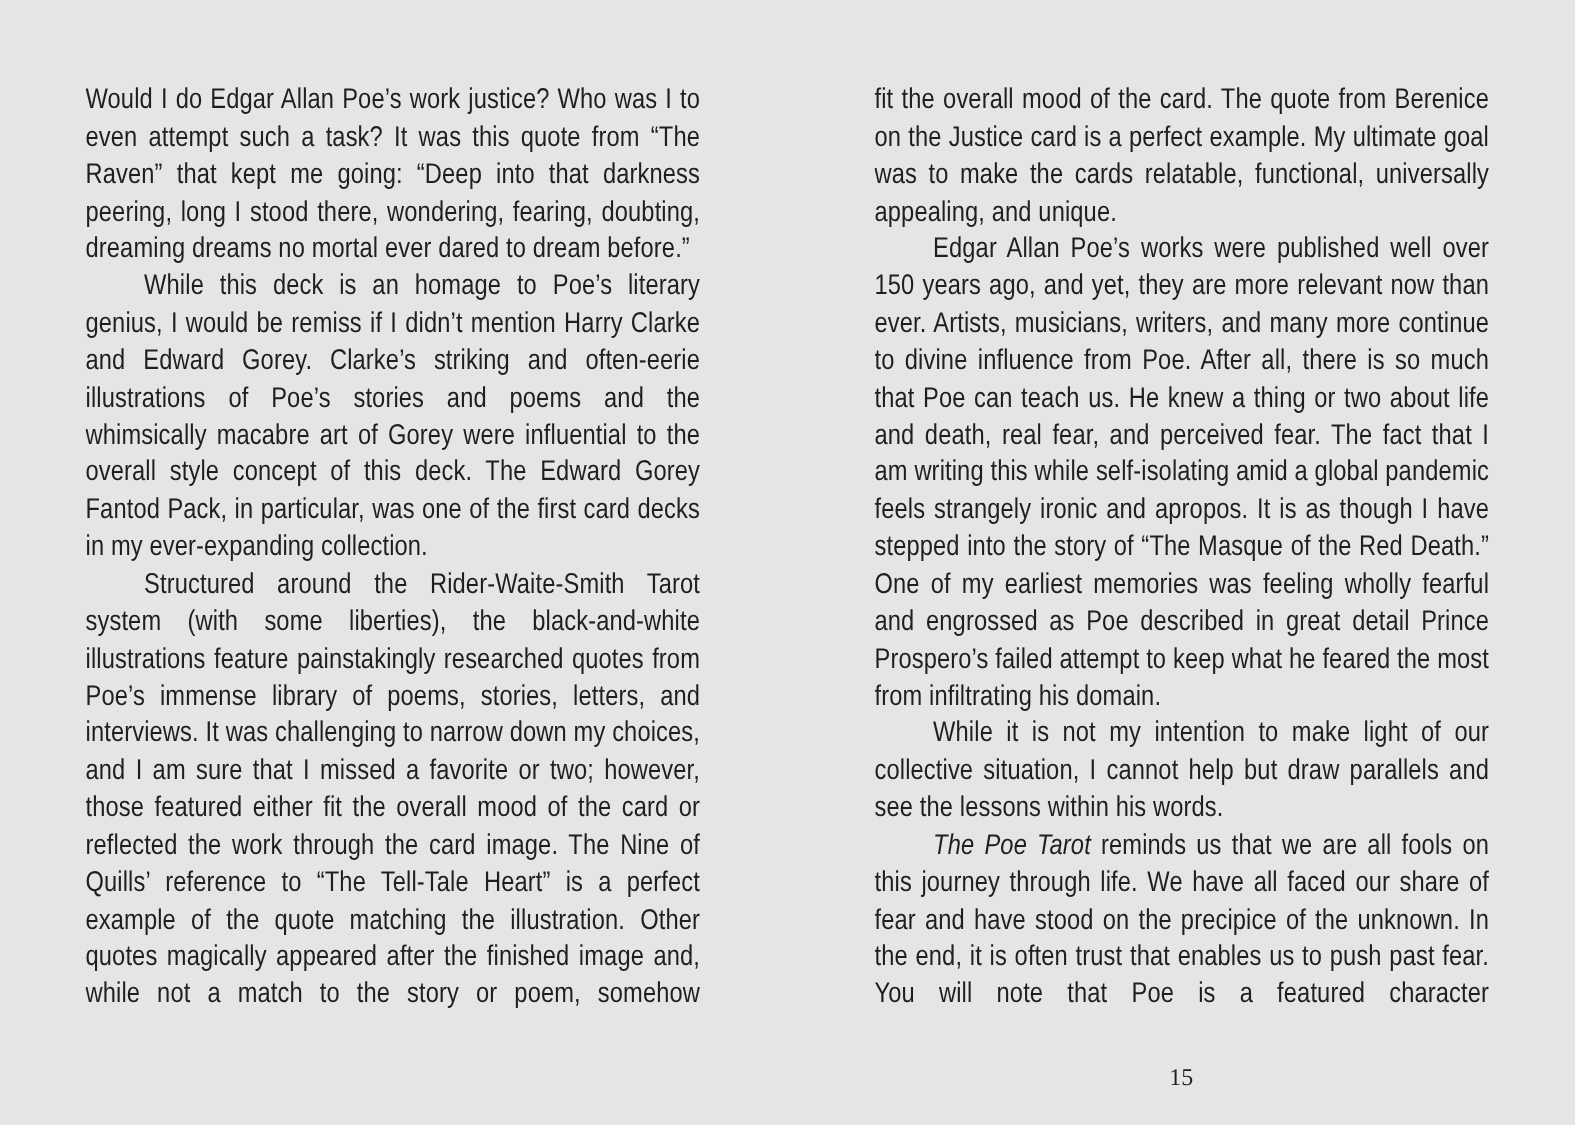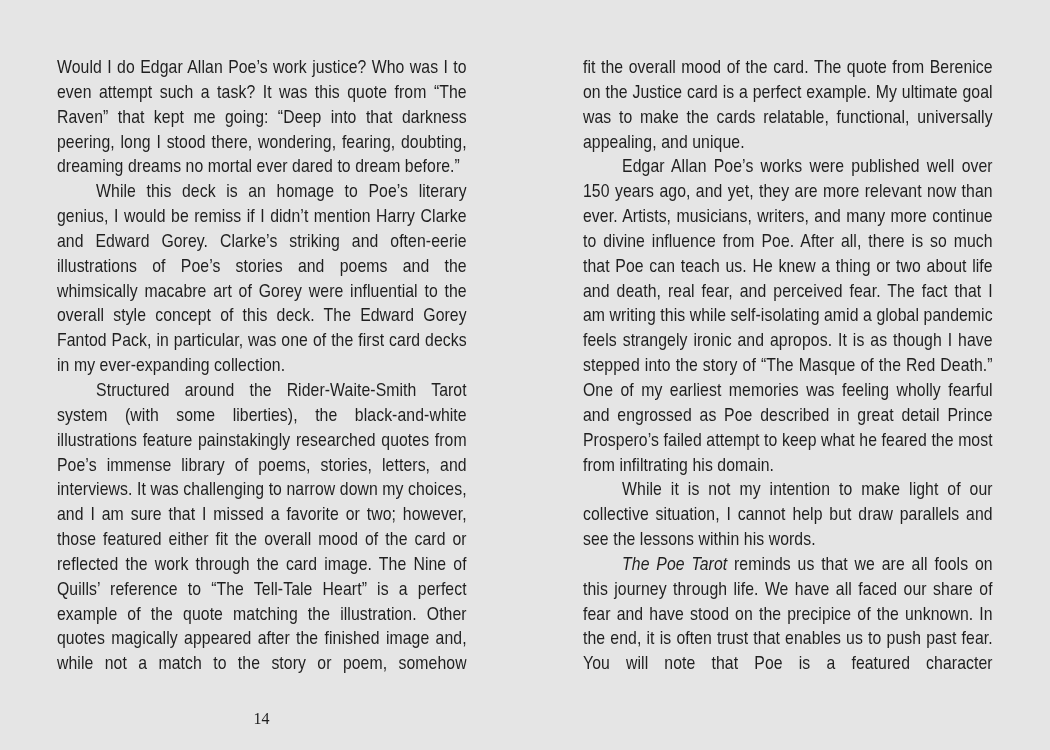--- a/index.html
+++ b/index.html
@@ -53,22 +53,22 @@
 </head>
 <body>
 
 <div class="spread">
 
   <div class="text-column left">
     <p class="para no-indent">Would I do Edgar Allan Poe’s work justice? Who was I to even attempt such a task? It was this quote from “The Raven” that kept me going: “Deep into that darkness peering, long I stood there, wondering, fearing, doubting, dreaming dreams no mortal ever dared to dream before.”</p>
     <p class="para">While this deck is an homage to Poe’s literary genius, I would be remiss if I didn’t mention Harry Clarke and Edward Gorey. Clarke’s striking and often-eerie illustrations of Poe’s stories and poems and the whimsically macabre art of Gorey were influential to the overall style concept of this deck. The Edward Gorey Fantod Pack, in particular, was one of the first card decks in my ever-expanding collection.</p>
     <p class="para continues">Structured around the Rider-Waite-Smith Tarot system (with some liberties), the black-and-white illustrations feature painstakingly researched quotes from Poe’s immense library of poems, stories, letters, and interviews. It was challenging to narrow down my choices, and I am sure that I missed a favorite or two; however, those featured either fit the overall mood of the card or reflected the work through the card image. The Nine of Quills’ reference to “The Tell-Tale Heart” is a perfect example of the quote matching the illustration. Other quotes magically appeared after the finished image and, while not a match to the story or poem, somehow</p>
   </div>
-  <div class="folio left">14</div>
 
   <div class="text-column right">
     <p class="para no-indent">fit the overall mood of the card. The quote from Berenice on the Justice card is a perfect example. My ultimate goal was to make the cards relatable, functional, universally appealing, and unique.</p>
     <p class="para">Edgar Allan Poe’s works were published well over 150 years ago, and yet, they are more relevant now than ever. Artists, musicians, writers, and many more continue to divine influence from Poe. After all, there is so much that Poe can teach us. He knew a thing or two about life and death, real fear, and perceived fear. The fact that I am writing this while self-isolating amid a global pandemic feels strangely ironic and apropos. It is as though I have stepped into the story of “The Masque of the Red Death.” One of my earliest memories was feeling wholly fearful and engrossed as Poe described in great detail Prince Prospero’s failed attempt to keep what he feared the most from infiltrating his domain.</p>
     <p class="para">While it is not my intention to make light of our collective situation, I cannot help but draw parallels and see the lessons within his words.</p>
     <p class="para continues"><span class="italic">The Poe Tarot</span><span> reminds us that we are all fools on this journey through life. We have all faced our share of fear and have stood on the precipice of the unknown. In the end, it is often trust that enables us to push past fear. You will note that Poe is a featured character</span></p>
   </div>
+  <div class="folio right">15</div>
 
 </div>
 
 </body></html>

